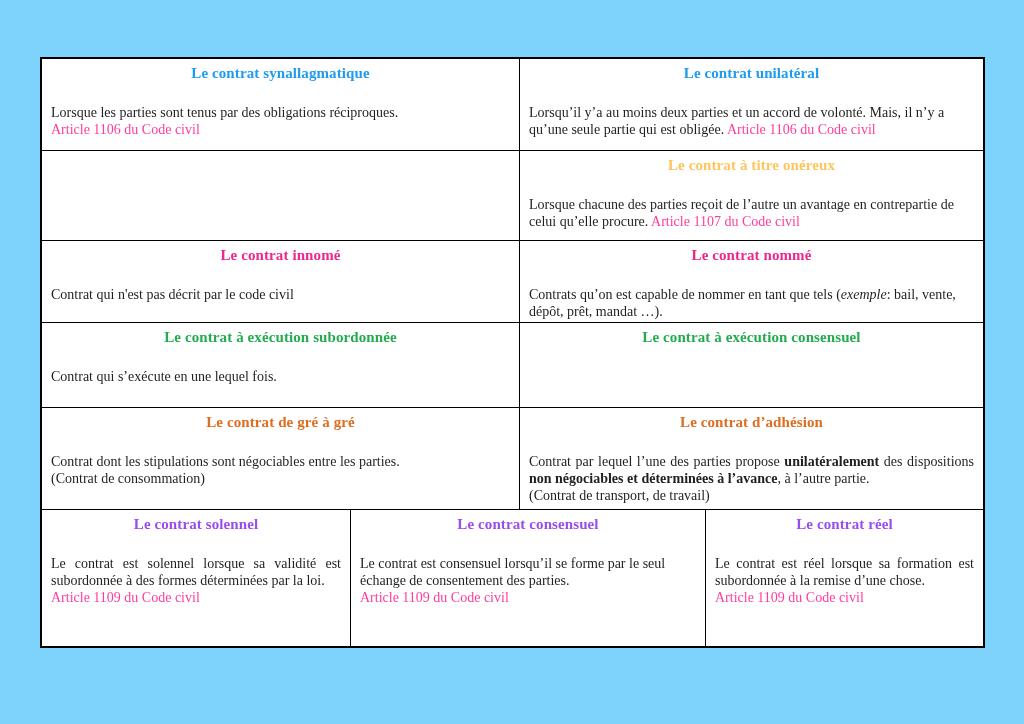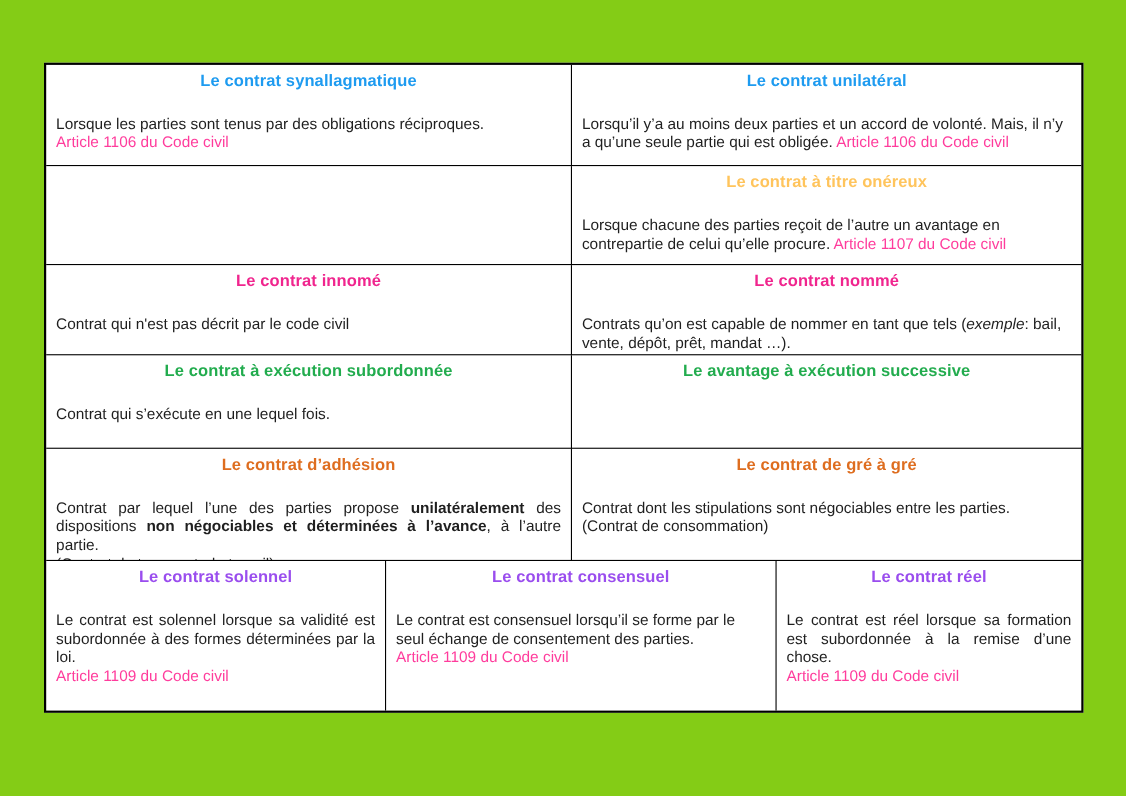--- a/index.html
+++ b/index.html
@@ -1,18 +1,18 @@
 <!DOCTYPE html>
 <html><head>
 <meta charset="utf-8">
 <style>
   html,body{margin:0;padding:0;background:#ffffff;}
   .page{
-    position:relative;width:1024px;height:724px;background:#84cc16;
-    font-family:Liberation Sans, sans-serif;color:#1f1f1f;
+    position:relative;width:1024px;height:724px;background:#7dd3fc;
+    font-family:Liberation Serif, serif;color:#1f1f1f;
     overflow:hidden;
   }
   .contract-table{
     position:absolute;left:40px;top:57px;width:941px;height:587px;
     border:2px solid #000;display:flex;flex-direction:column;background:#fff;
   }
   .row{display:grid;}
   .row-2col{grid-template-columns:478px 1fr;}
   .row-3col{grid-template-columns:309px 355px 1fr;}
   .r1{height:92px;}
@@ -90,37 +90,37 @@
     </div>
 
     <div class="row row-2col r4">
       <div class="cell">
         <div class="cell-title" style="color: rgb(34, 172, 78);">Le contrat à exécution subordonnée</div>
         <div class="cell-body">
           <span>Contrat qui s’exécute en une lequel fois.</span>
         </div>
       </div>
       <div class="cell">
-        <div class="cell-title" style="color: rgb(34, 172, 78);">Le avantage à exécution successive</div>
+        <div class="cell-title" style="color: rgb(34, 172, 78);">Le contrat à exécution consensuel</div>
       </div>
     </div>
 
     <div class="row row-2col r5">
       <div class="cell">
+        <div class="cell-title" style="color: rgb(222, 109, 31);">Le contrat de gré à gré</div>
+        <div class="cell-body">
+          <span>Contrat dont les stipulations sont négociables entre les parties.</span>
+          <span class="article">(Contrat de consommation)</span>
+        </div>
+      </div>
+      <div class="cell">
         <div class="cell-title" style="color: rgb(222, 109, 31);">Le contrat d’adhésion</div>
         <div class="cell-body justify">
           <span>Contrat par lequel l’une des parties propose </span><b>unilatéralement</b><span> des dispositions </span><b>non négociables et déterminées à l’avance</b><span>, à l’autre partie.</span>
           <span class="article">(Contrat de transport, de travail)</span>
-        </div>
-      </div>
-      <div class="cell">
-        <div class="cell-title" style="color: rgb(222, 109, 31);">Le contrat de gré à gré</div>
-        <div class="cell-body">
-          <span>Contrat dont les stipulations sont négociables entre les parties.</span>
-          <span class="article">(Contrat de consommation)</span>
         </div>
       </div>
     </div>
 
     <div class="row row-3col r6">
       <div class="cell">
         <div class="cell-title" style="color: rgb(154, 77, 238);">Le contrat solennel</div>
         <div class="cell-body justify">
           <span>Le contrat est solennel lorsque sa validité est subordonnée à des formes déterminées par la loi.</span>
           <span class="article" style="color: rgb(255, 60, 156);">Article 1109 du Code civil</span>

